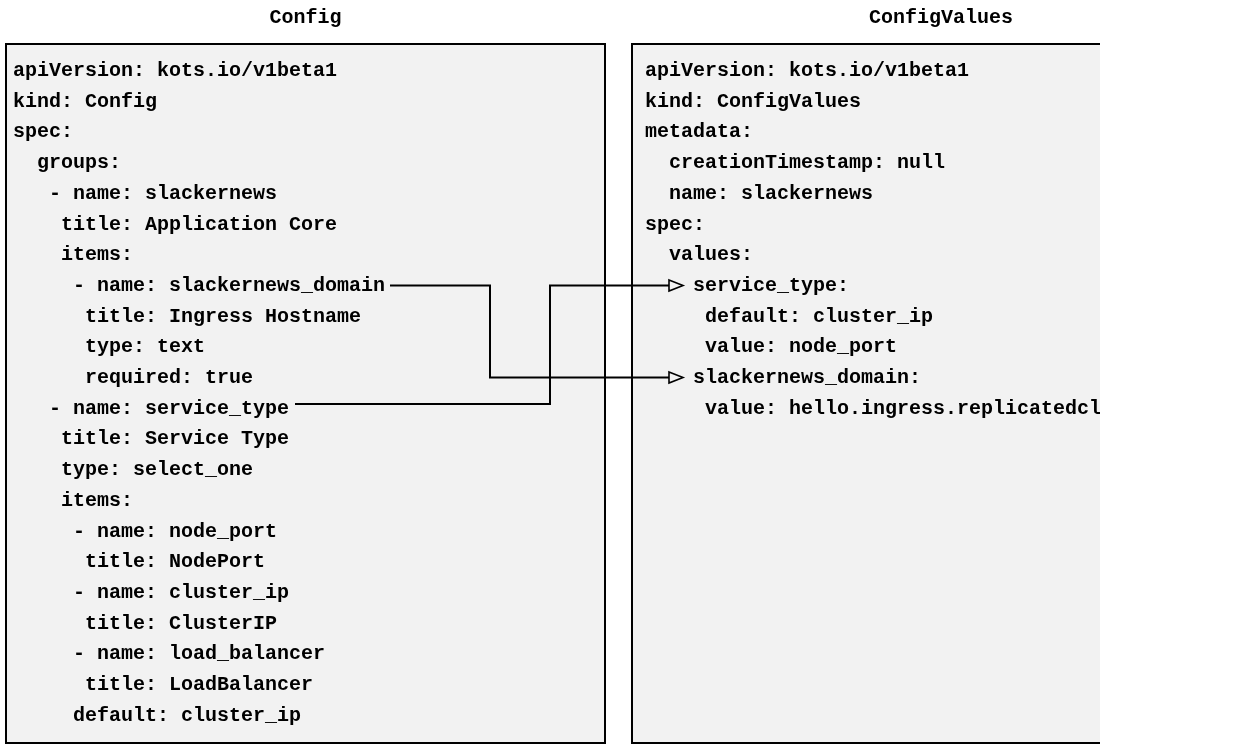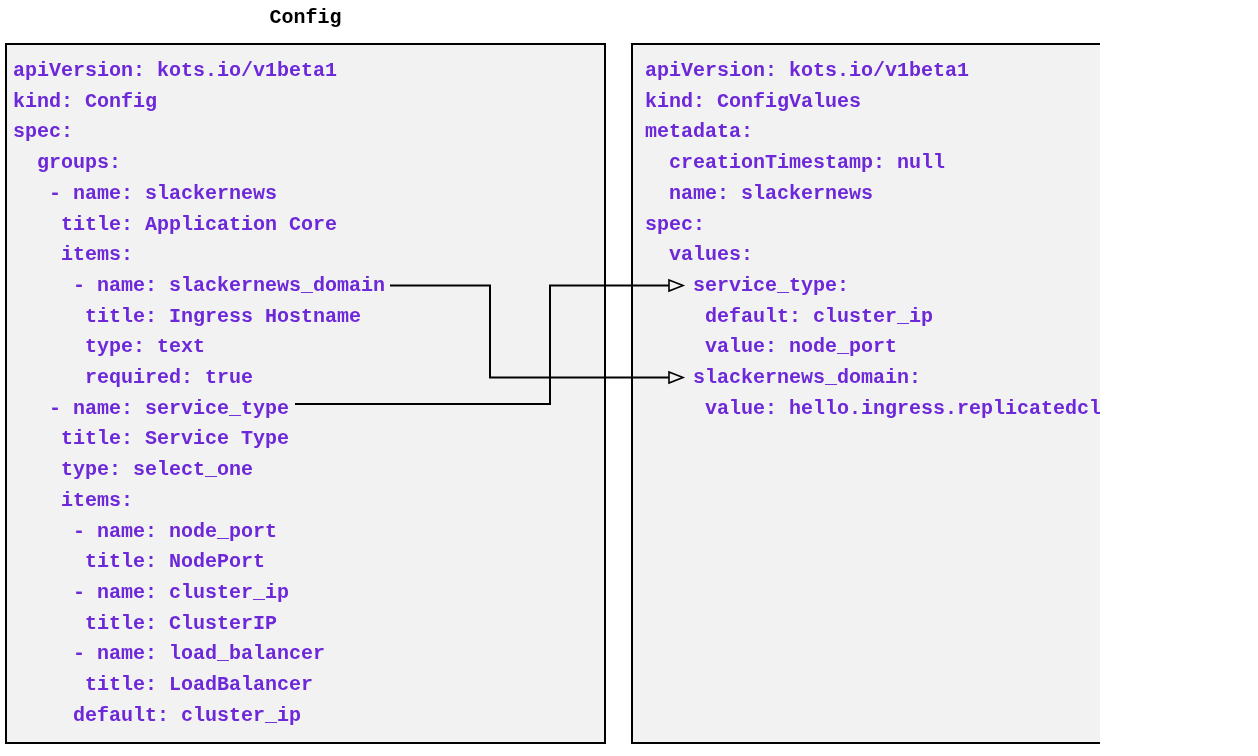--- a/index.html
+++ b/index.html
@@ -38,21 +38,21 @@
     border: 2px solid #000000;
   }
   #left-box  { left: 5px;   width: 601px; }
   #right-box { left: 631px; width: 620px; }
   .code {
     margin: 0;
     font-family: "Liberation Mono", "DejaVu Sans Mono", monospace;
     font-size: 20px;
     font-weight: bold;
     line-height: 30.7px;
-    color: #6d28d9;
+    color: #000000;
     white-space: pre;
   }
   #left-box  .code { padding: 11px 4px 0 6px; }
   #right-box .code { padding: 11px 4px 0 12px; }
   #connector-overlay {
     position: absolute;
     left: 0;
     top: 0;
     width: 1258px;
     height: 756px;
@@ -69,20 +69,21 @@
     stroke-width: 1.6;
   }
 </style>
 </head>
 <body>
 
 <div id="canvas">
 
   <div id="left-title" class="panel-title">Config</div>
 
+  <div id="right-title" class="panel-title">ConfigValues</div>
 
   <div id="left-box" class="code-box">
     <pre class="code">apiVersion: kots.io/v1beta1
 kind: Config
 spec:
   groups:
    - name: slackernews
     title: Application Core
     items:
      - name: slackernews_domain

